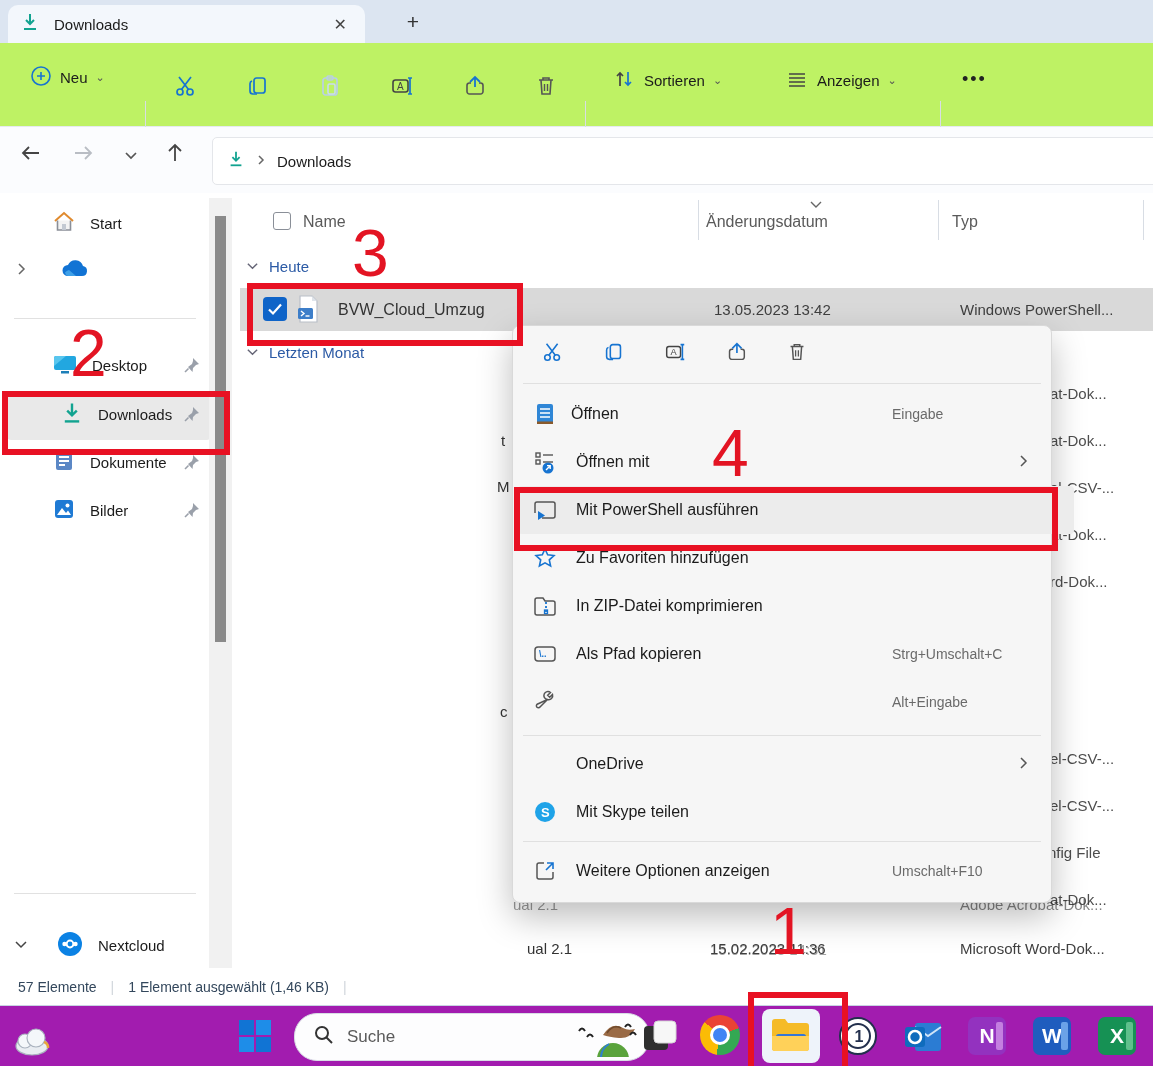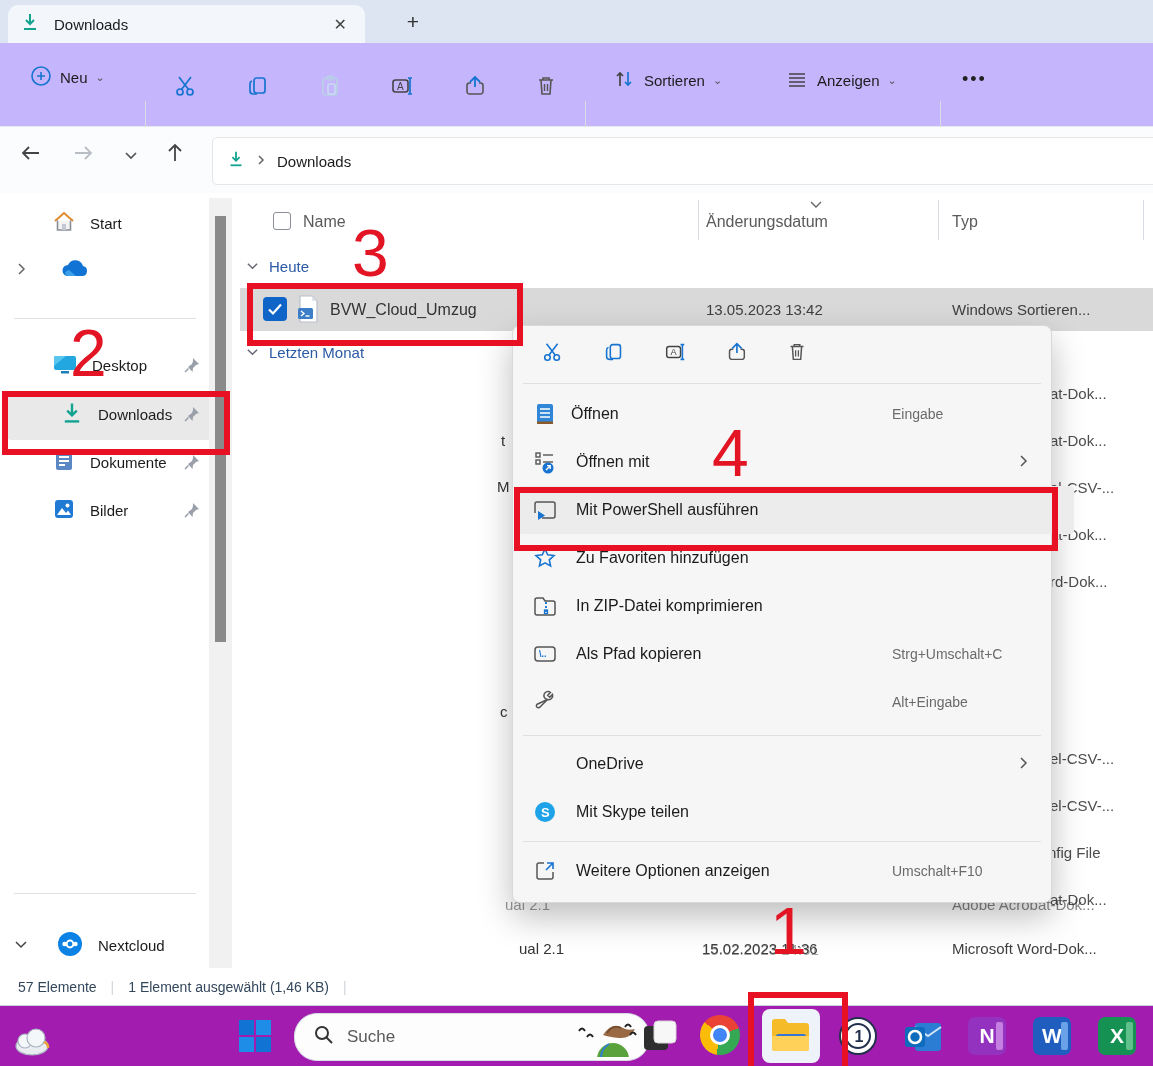--- a/index.html
+++ b/index.html
@@ -6,41 +6,41 @@
   body{font-family:"Liberation Sans","DejaVu Sans",sans-serif;background:#fff;}
   #stage{position:relative;width:1153px;height:1066px;overflow:hidden;background:#fff;}
   .abs{position:absolute;box-sizing:border-box;}
   
   .tabbar{left:0;top:0;width:1153px;height:43px;background:#dce5f1;}
   .tab{left:8px;top:5px;width:357px;height:38px;background:#f3f7fc;border-radius:10px 10px 0 0;display:flex;align-items:center;padding:0 12px;}
   .tabtitle{font-size:15px;color:#1b1b1b;margin-left:14px;flex:1;}
   .tabclose{color:#444;font-size:16px;cursor:default;padding:0 6px;}
   .newtab{left:395px;top:6px;width:36px;height:32px;color:#333;font-size:21px;text-align:center;line-height:32px;}
   
-  .toolbar{left:0;top:43px;width:1153px;height:84px;background:#c4b5fd;border-bottom:1px solid #e6eaf0;}
+  .toolbar{left:0;top:43px;width:1153px;height:84px;background:#bef264;border-bottom:1px solid #e6eaf0;}
   .tbtn{position:absolute;display:flex;align-items:center;gap:8px;font-size:15px;color:#1b1b1b;}
   .vdiv{position:absolute;width:1px;background:#d8dde4;}
   .chev{font-size:11px;color:#555;}
   
   .addrrow{left:0;top:127px;width:1153px;height:66px;background:#fbfcfe;}
   .navarrow{position:absolute;top:14px;width:34px;height:34px;color:#333;font-size:20px;text-align:center;line-height:34px;}
   .addrbox{position:absolute;left:212px;top:10px;width:933px;height:46px;background:#fff;border:1px solid #e4e6ea;border-radius:5px;display:flex;align-items:center;padding:0 14px;gap:10px;}
   .crumb{font-size:15px;color:#1b1b1b;}
   
   .sideitem{position:absolute;display:flex;align-items:center;gap:14px;font-size:15px;color:#1b1b1b;}
   .pin{position:absolute;}
   .sidebar-sel{position:absolute;left:6px;top:394px;width:206px;height:46px;background:#e9e9e9;border-radius:5px;}
   .hline{position:absolute;height:1px;background:#e1e1e1;}
   .scrolltrack{position:absolute;left:209px;top:198px;width:23px;height:770px;background:#f1f1f1;}
   .scrollthumb{position:absolute;left:215px;top:216px;width:11px;height:426px;background:#8a8a8a;}
   
   .colhdr{position:absolute;font-size:16px;color:#5a5a5a;}
   .grouphdr{position:absolute;font-size:15px;color:#2b5aa5;display:flex;gap:10px;align-items:center;}
   .filerow-sel{position:absolute;left:240px;top:288px;width:913px;height:43px;background:#d9d9d9;}
-  .cell{position:absolute;font-size:15px;color:#333;white-space:nowrap;}
+  .cell{position:absolute;font-size:15px;color:#333;white-space:nowrap;margin-left:8px;}
   .fragment{position:absolute;font-size:15px;color:#4d4d4d;white-space:nowrap;}
   
   .menu{position:absolute;left:512px;top:325px;width:538px;height:576px;background:#f6f6f6;border:1px solid #d9d9d9;border-radius:8px;box-shadow:0 14px 34px rgba(0,0,0,.26);z-index:40;}
   .menuicons{position:absolute;left:0;top:6px;width:100%;height:44px;display:flex;align-items:center;gap:37px;padding-left:28px;}
   .mdiv{position:absolute;left:10px;width:518px;height:1px;background:#e0e0e0;}
   .mitem{position:absolute;left:5px;width:528px;height:48px;display:flex;align-items:center;padding:0 14px;gap:18px;border-radius:4px;font-size:16px;color:#1b1b1b;}
   .mitem .icon{width:26px;display:flex;justify-content:center;}
   .mlabel{flex:1;}
   .mshortcut{font-size:14px;color:#6a6a6a;position:absolute;left:374px;}
   .mchev{position:absolute;left:498px;color:#555;font-size:13px;}
@@ -284,21 +284,21 @@
     <svg width="24" height="28" viewBox="0 0 24 28">
         <path d="M4 1h12l5 5v21H4z" fill="#fff" stroke="#b9bfc8" stroke-width="1.2"></path>
         <path d="M16 1l5 5h-5z" fill="#dfe4ea"></path>
         <rect x="2" y="13" width="15" height="11" rx="1.5" fill="#3d7ec9"></rect>
         <path d="M5 16l3 2.5L5 21" stroke="#fff" stroke-width="1.4" fill="none"></path>
         <path d="M9.5 21h4" stroke="#fff" stroke-width="1.4"></path>
       </svg>
   </div>
   <div class="cell" style="left:330px;top:301px;font-size:16px;z-index:2;">BVW_Cloud_Umzug</div>
   <div class="cell" style="left:706px;top:301px;color:#3f3f3f;z-index:2;">13.05.2023 13:42</div>
-  <div class="cell" style="left:952px;top:301px;color:#3f3f3f;z-index:2;">Windows Sortieren...</div>
+  <div class="cell" style="left:952px;top:301px;color:#3f3f3f;z-index:2;">Windows PowerShell...</div>
 
   <div class="grouphdr" style="left:246px;top:344px;">
     <span><svg width="13" height="13" viewBox="0 0 14 14">
           <path d="M2 5l5 5 5-5" fill="none" stroke="#667" stroke-width="1.5"></path>
         </svg></span>
     <span>Letzten Monat</span>
   </div>
 
   <div class="fragment" style="left:1050px;top:385px;">at-Dok...</div>
   <div class="fragment" style="left:1050px;top:432px;">at-Dok...</div>

